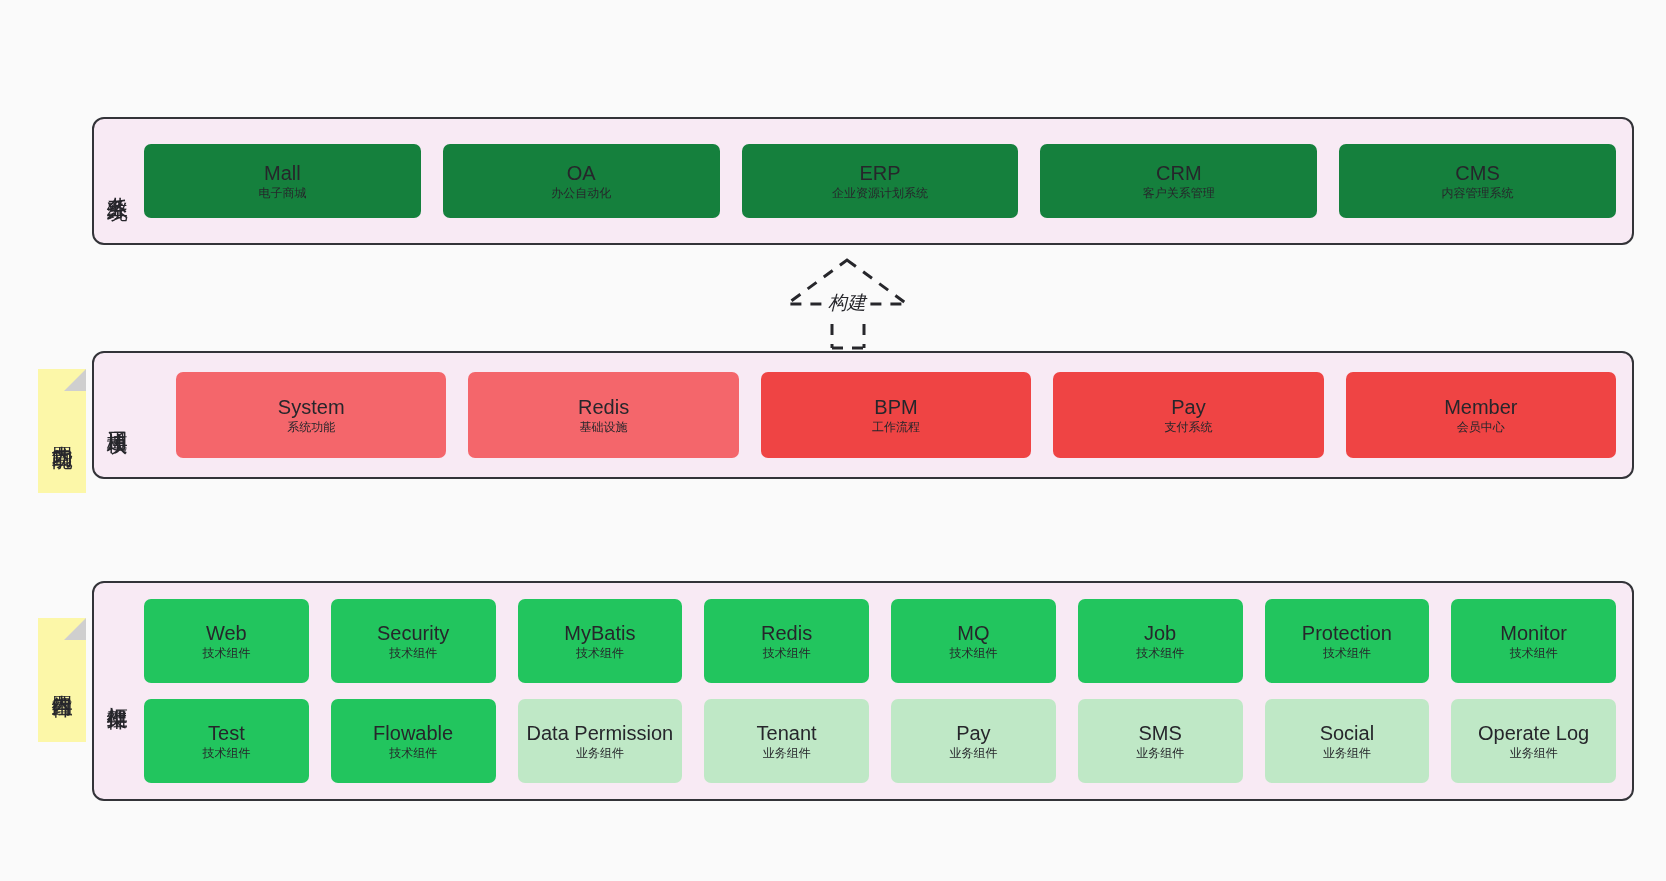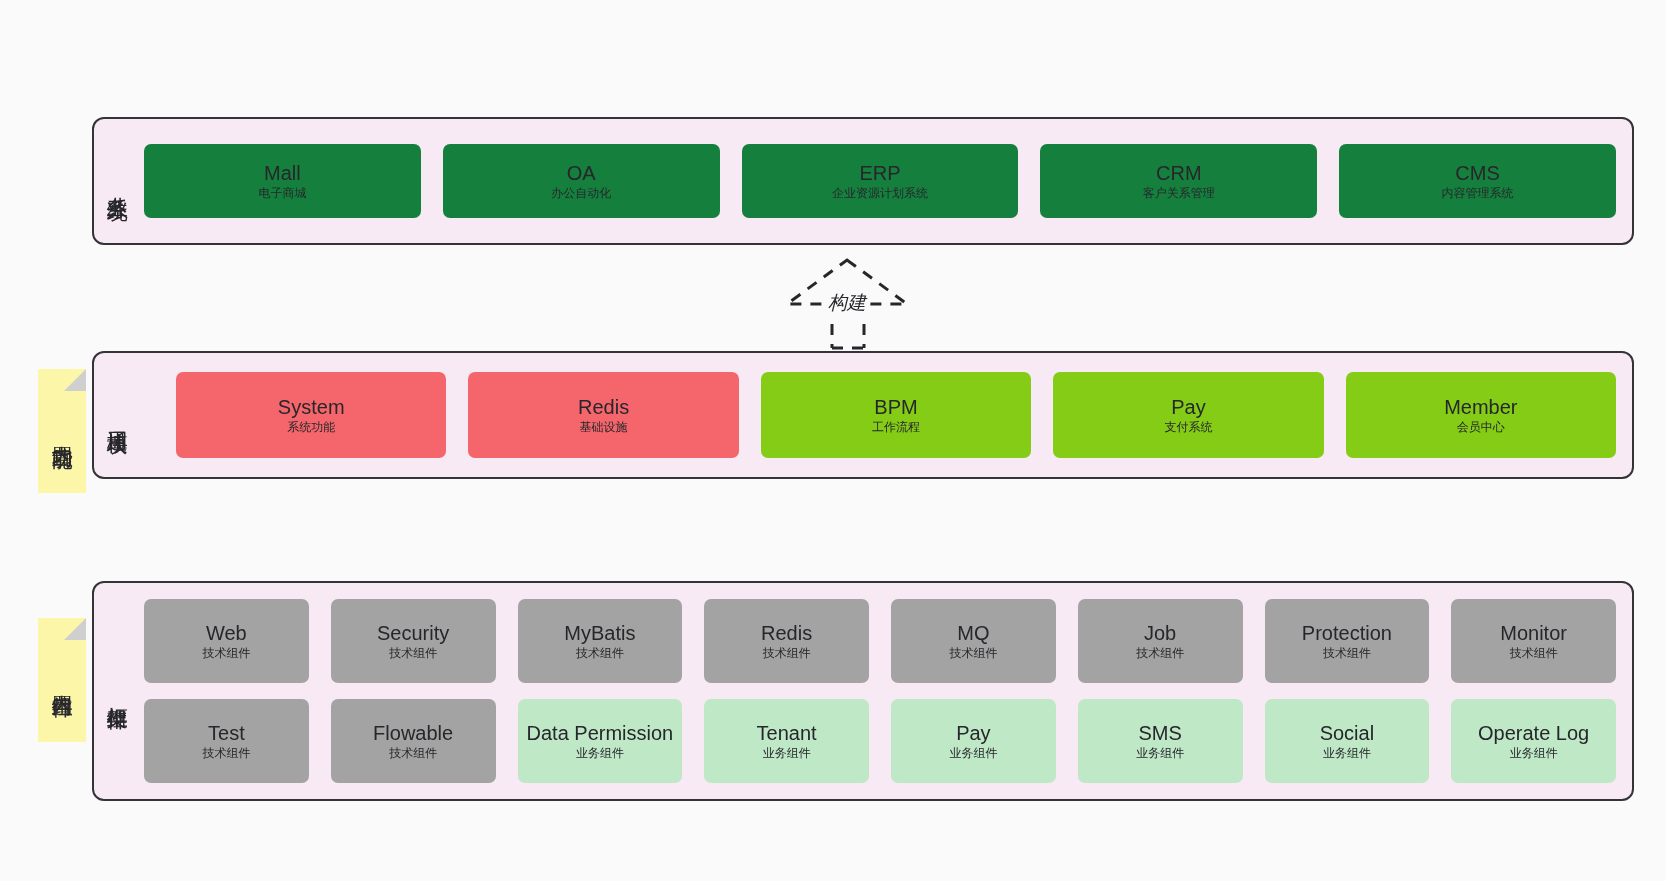--- a/index.html
+++ b/index.html
@@ -70,22 +70,22 @@
     color: #26262b;
     line-height: 1.24;
     padding: 4px 6px;
   }
   .card .t1 { font-size: 20px; }
   .card .t2 { font-size: 12px; }
 
   
   .c-blue        { background: #15803d; align-items: center; }
   .c-red         { background: #f4666b; }
-  .c-pink        { background: #84cc16; }
-  .c-green       { background: #a3a3a3; }
+  .c-pink        { background: #ef4444; }
+  .c-green       { background: #22c55e; }
   .c-lightgreen  { background: #bfe8c6; }
 
   
   #layer-business  { left: 92px;  top: 117px; width: 1542px; height: 128px; }
   #layer-modules   { left: 92px;  top: 351px; width: 1542px; height: 128px; gap: 32px; }
   #layer-framework { left: 92px;  top: 581px; width: 1542px; height: 220px; }
 
   #layer-business  .row { height: 74px; }
   #layer-modules   .row { height: 86px; }
   #layer-framework .row { height: 84px; }

